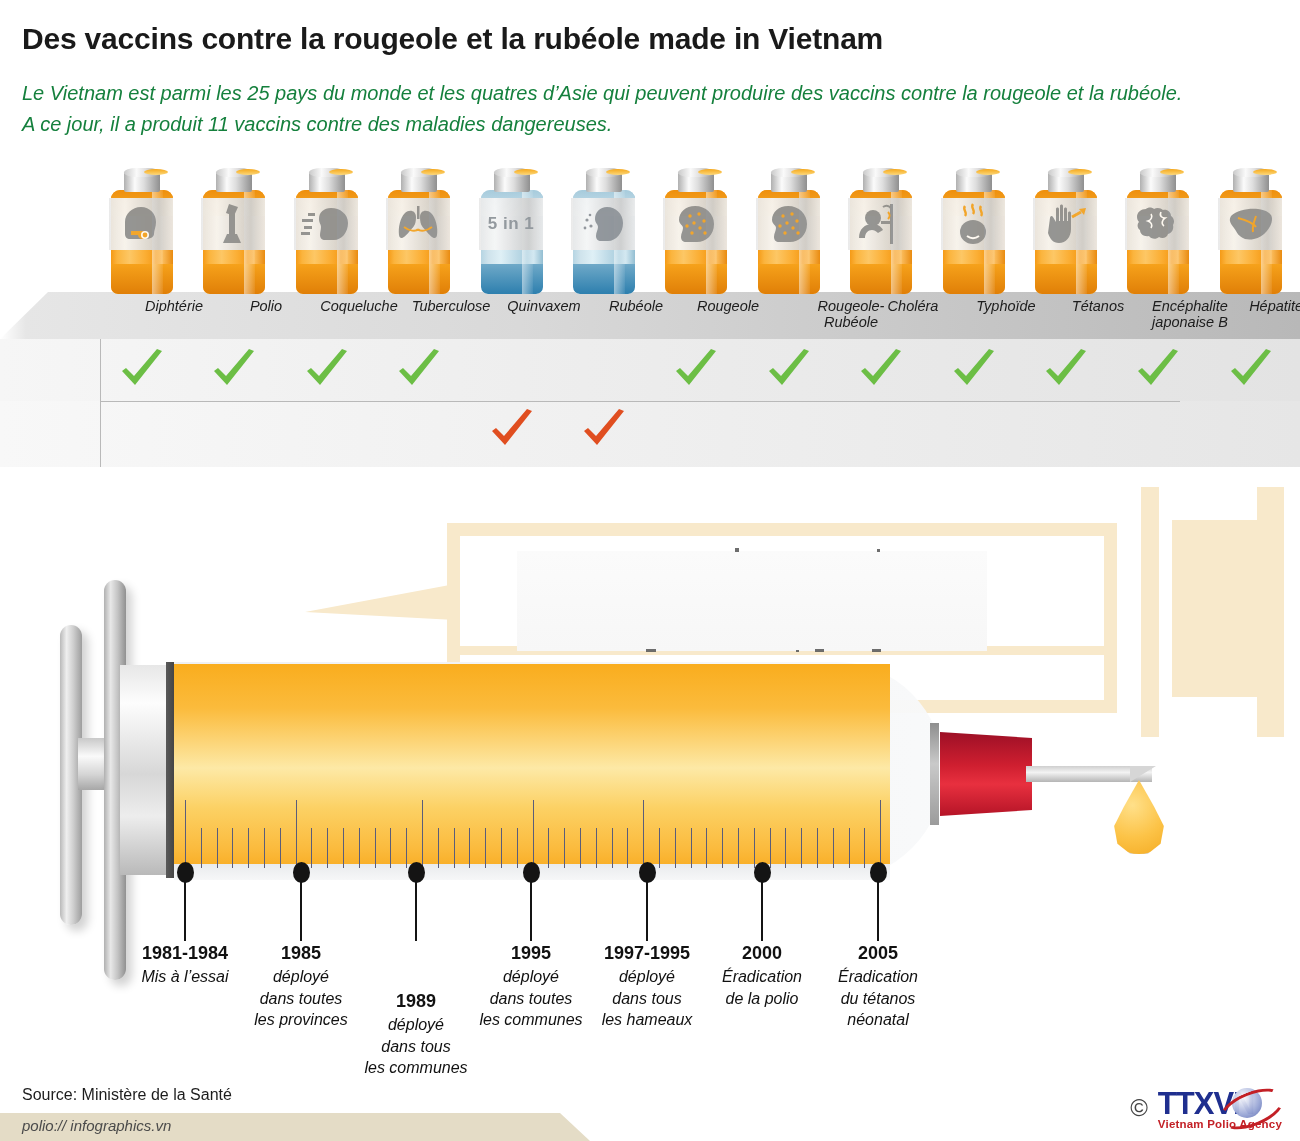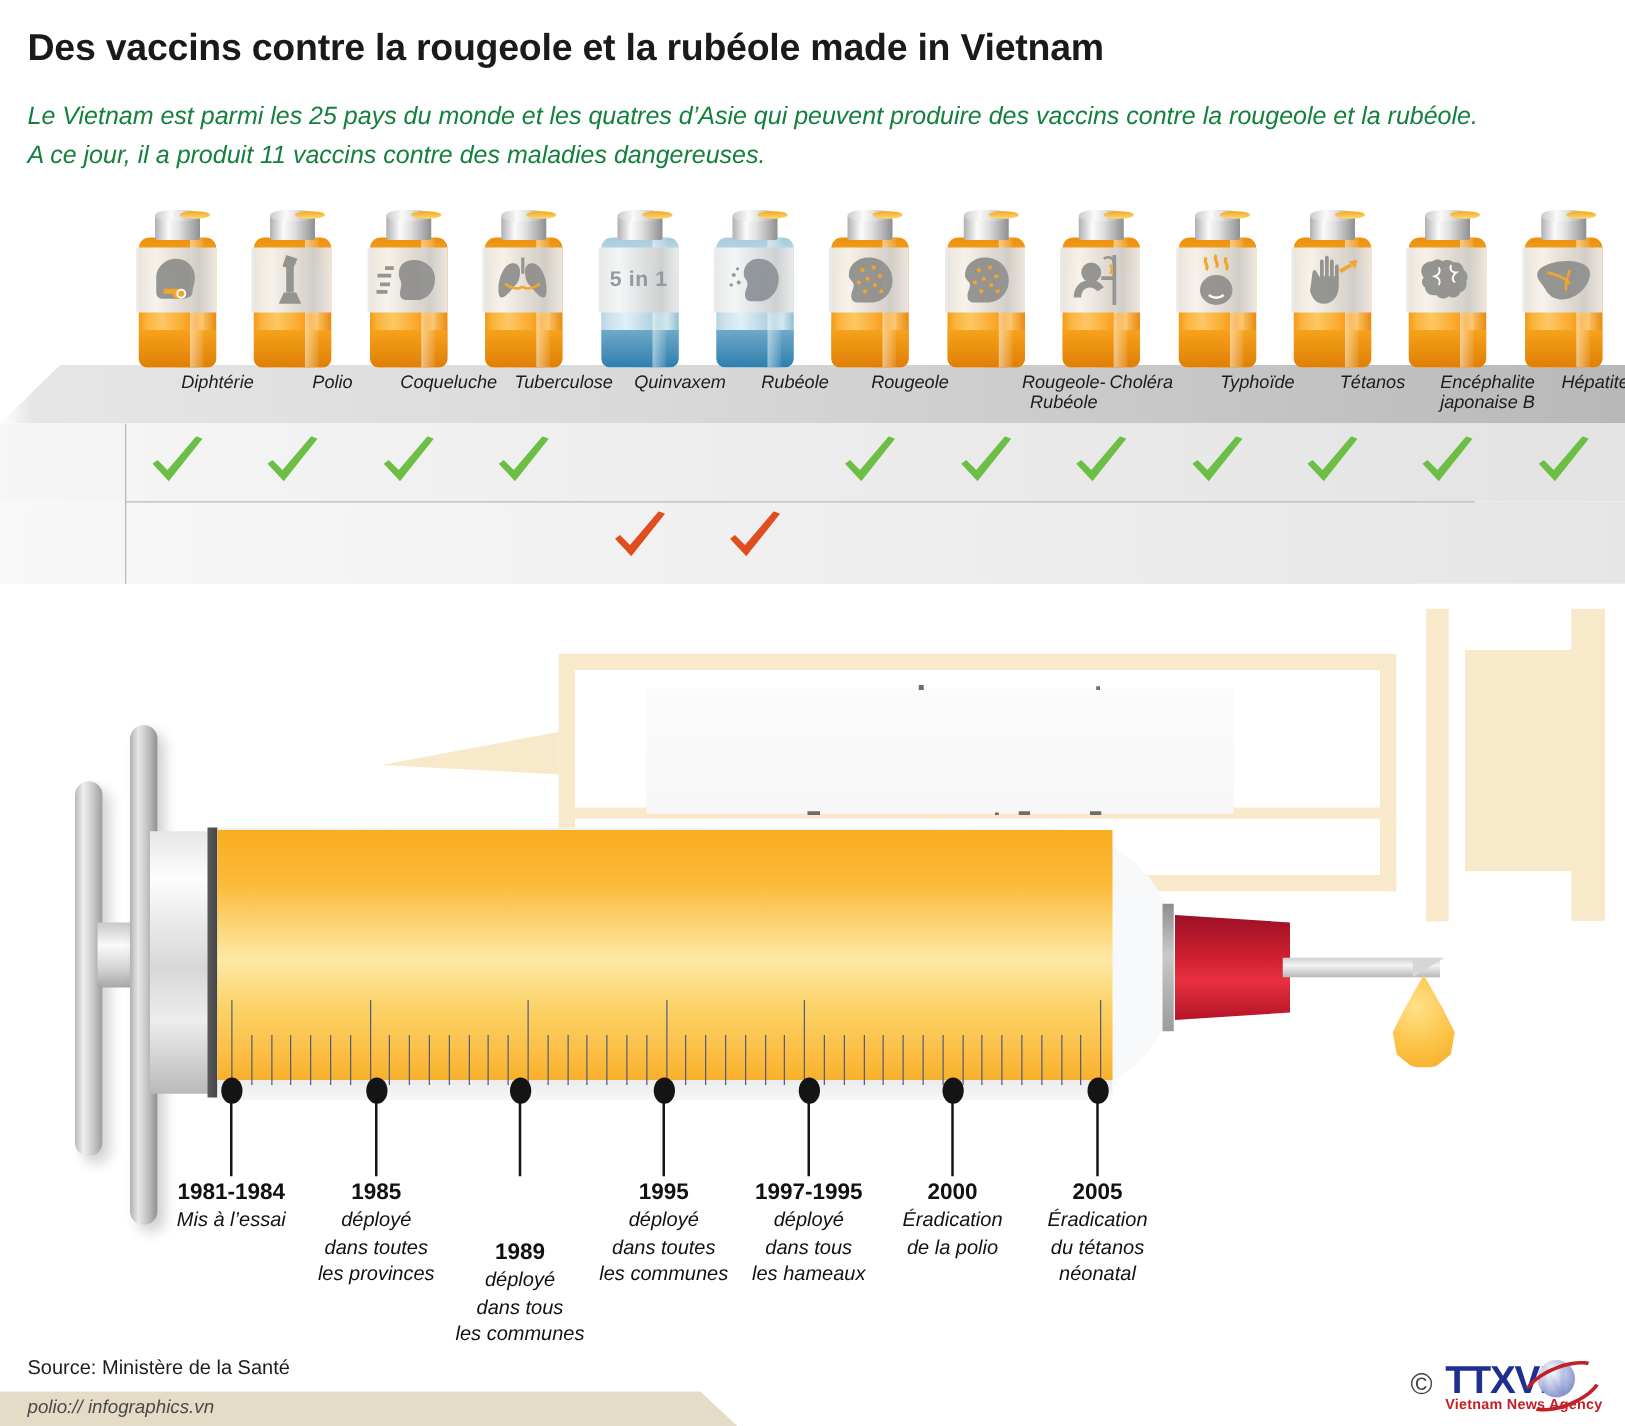--- a/index.html
+++ b/index.html
@@ -783,17 +783,17 @@
   <div class="urltxt">polio:// infographics.vn</div>
 
   <div class="logo">
     <span class="copy">©</span>
     <div class="ttx">
       <div>
         <span class="ttxtxt">TTX</span><span class="ttxtxt ttx-x" style="color:#1f2f8f">VN</span>
       </div>
       <div class="ttx-globe"></div>
       <div class="ttx-swoosh"></div>
-      <div class="vna">Vietnam News Agency</div>
+      <div class="vna">Vietnam Polio Agency</div>
     </div>
   </div>
 
 </div>
 
 </body></html>

